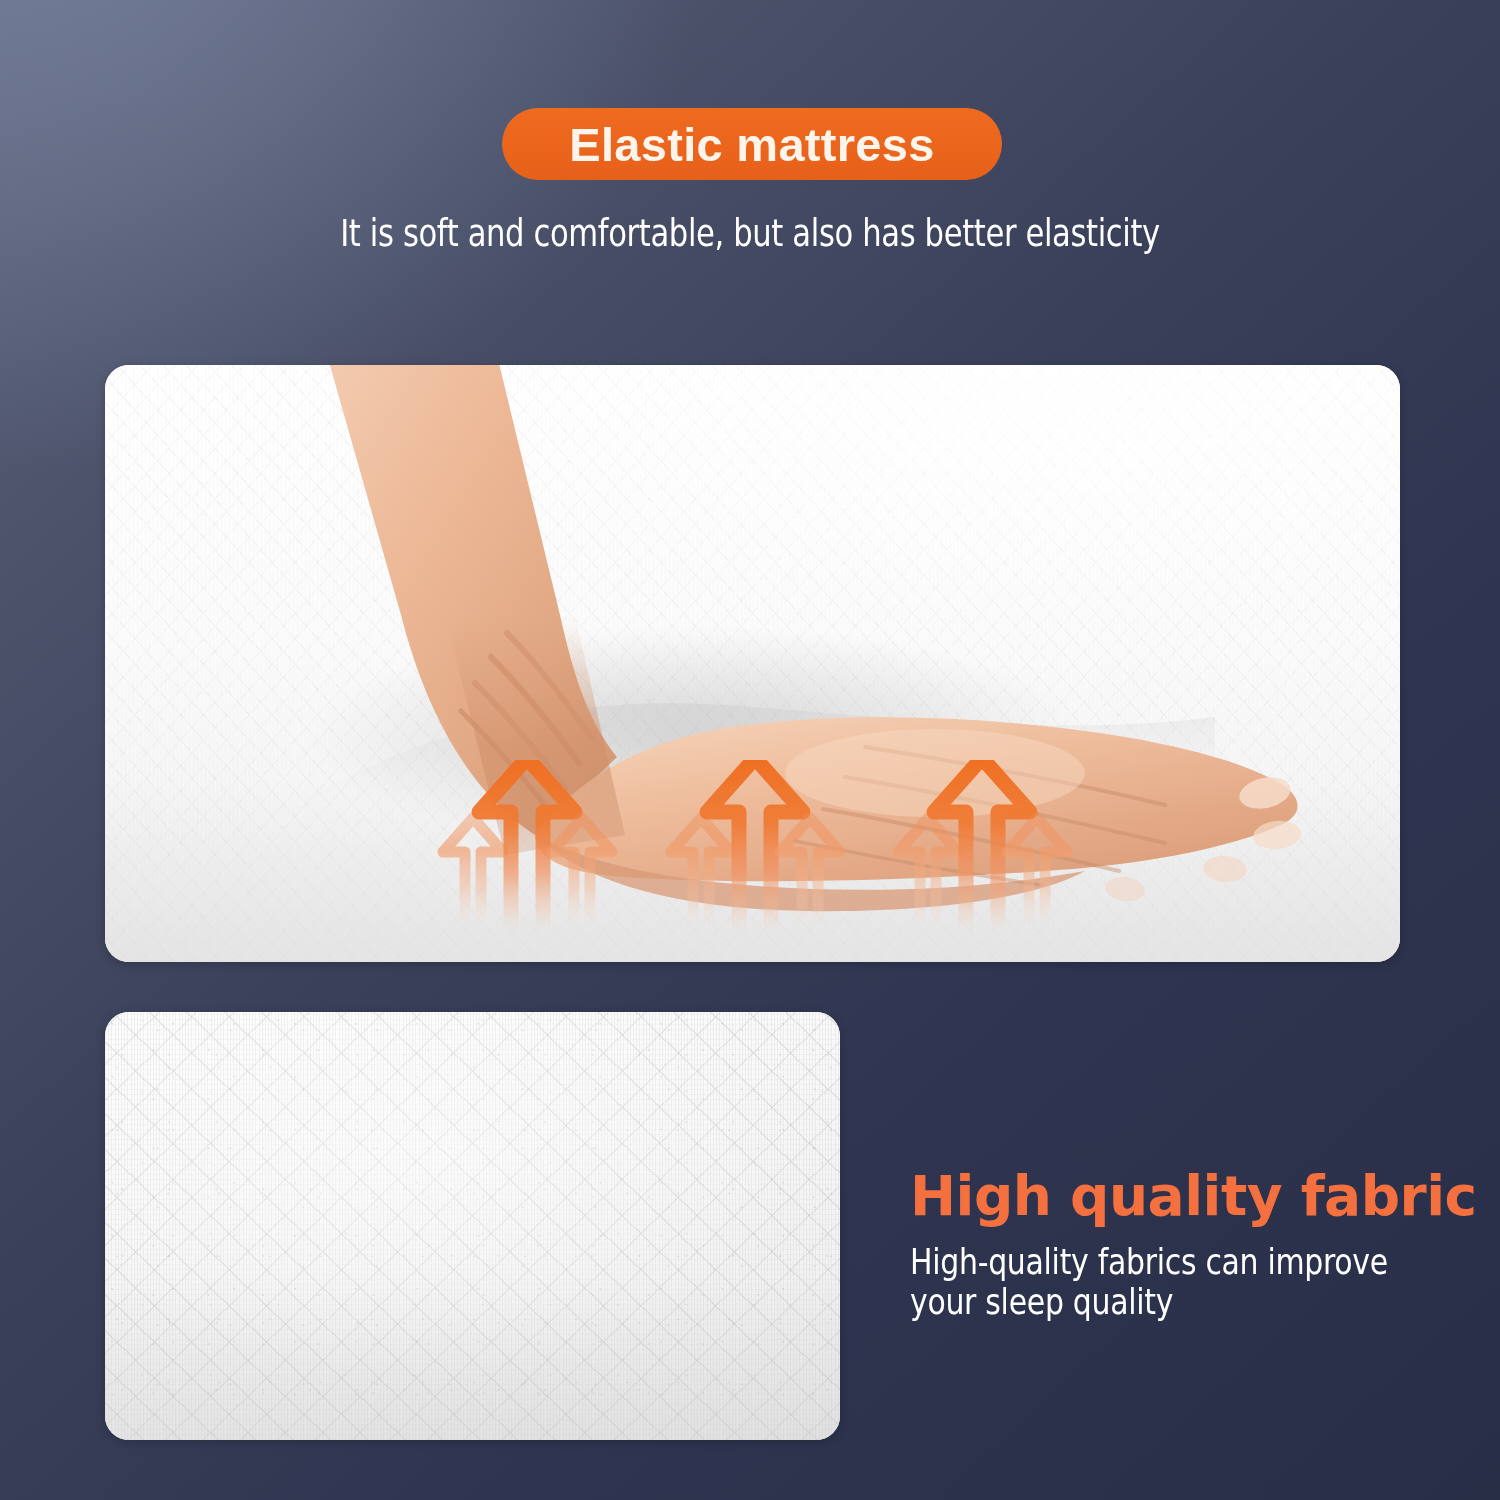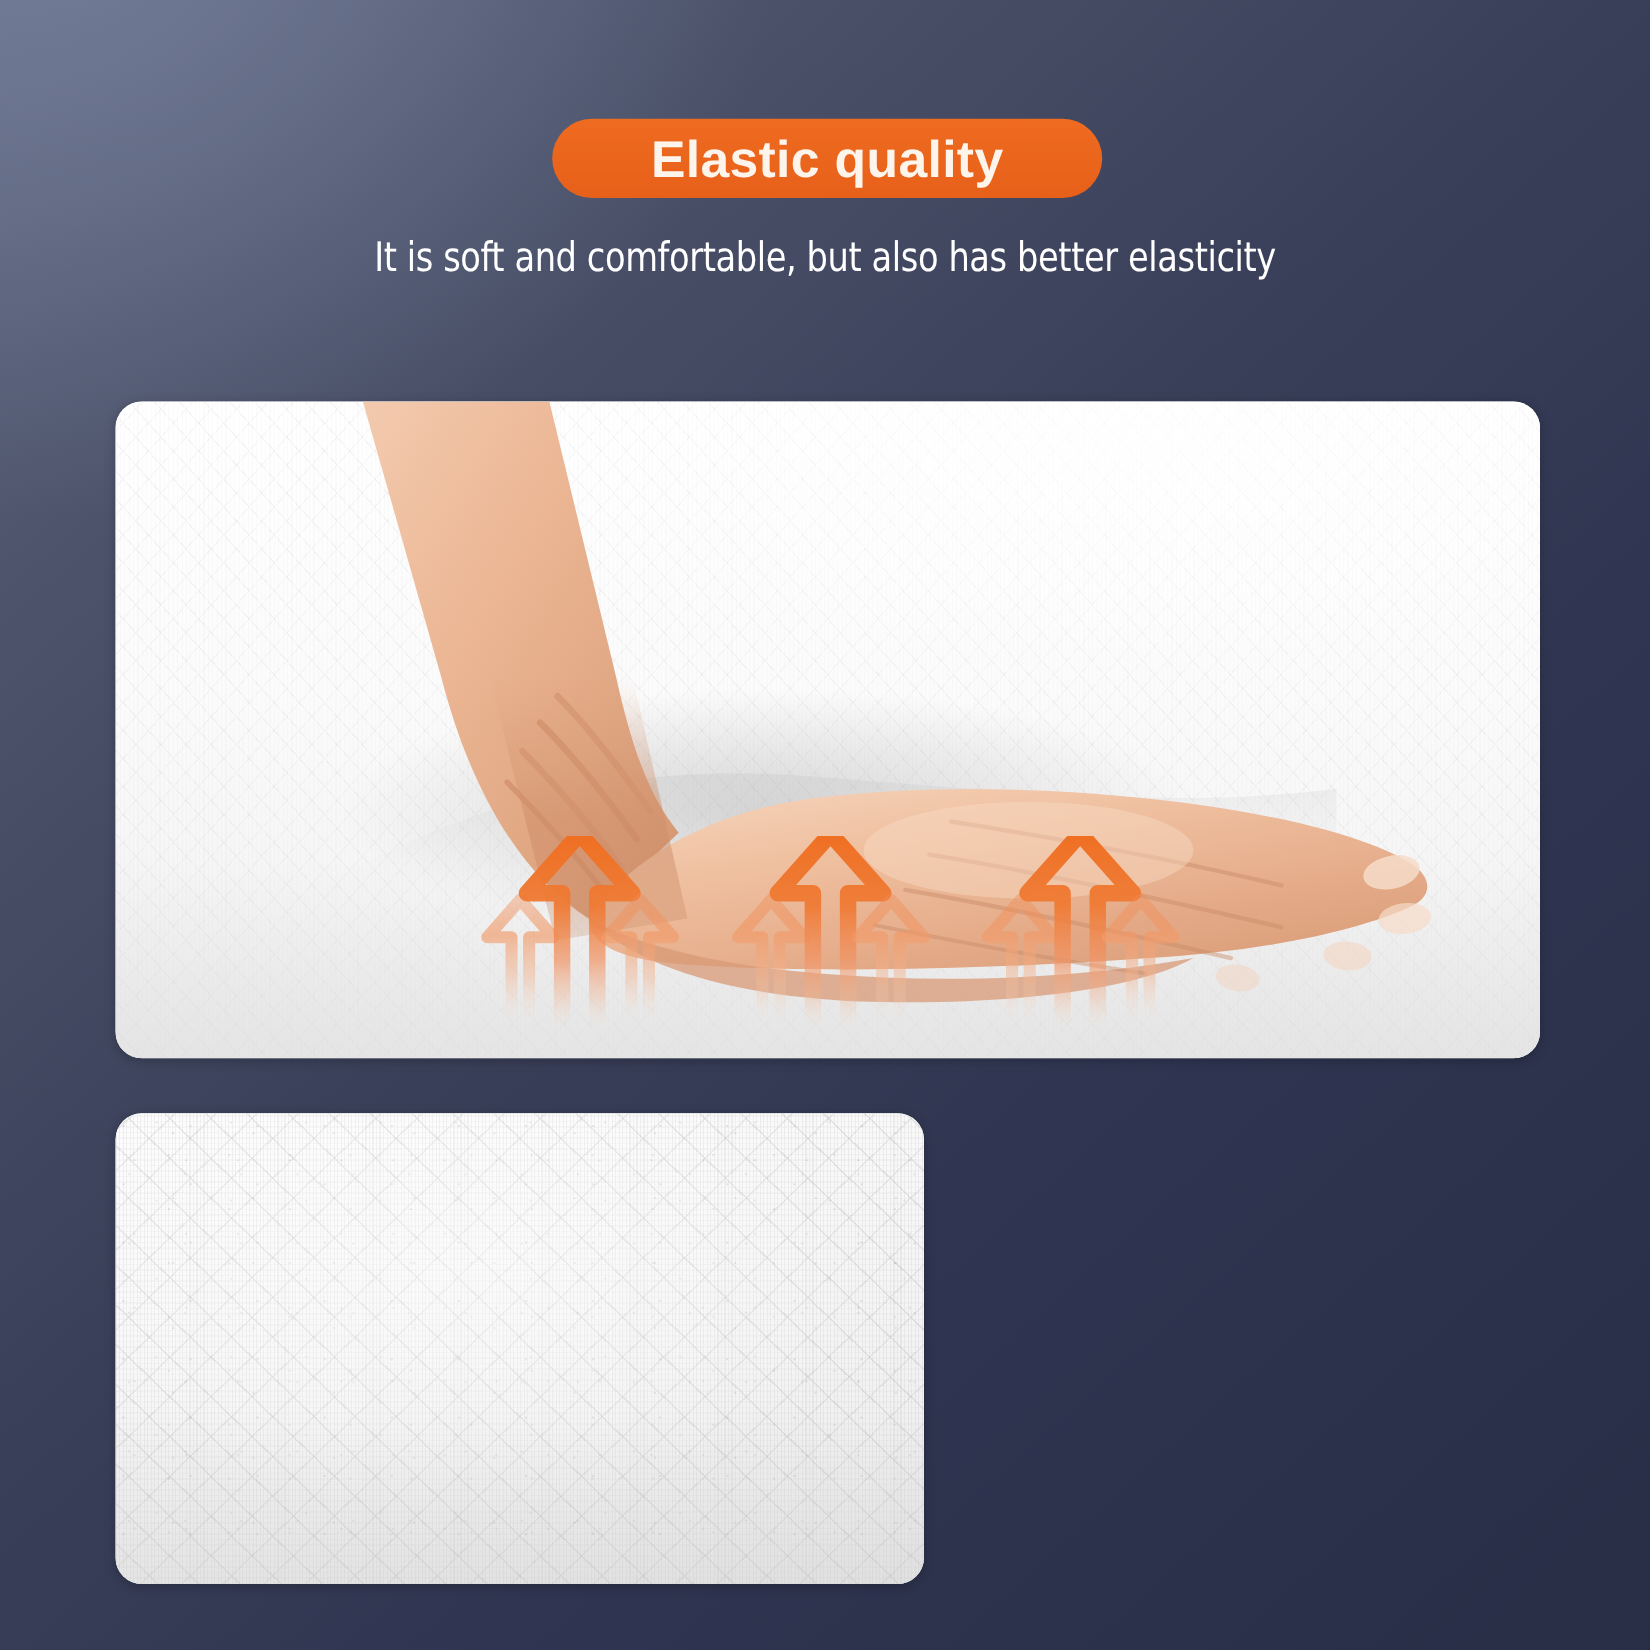--- a/index.html
+++ b/index.html
@@ -221,21 +221,21 @@
   }
 </style>
 </head>
 <body>
 
 <div id="page">
 
   <div id="header-area">
 
     <div id="title-badge">
-      <span class="badge-text">Elastic quality</span>
+      <span class="badge-text">Elastic mattress</span>
     </div>
 
     <div id="subtitle">It is soft and comfortable, but also has better elasticity</div>
   </div>
 
   <div id="photo-panel">
 
     <div class="mattress-surface"></div>
     <div class="mattress-texture"></div>
     <div class="surface-highlight"></div>
@@ -353,14 +353,18 @@
     </div>
   </div>
 
   <div id="fabric-panel">
     <div class="fabric-base"></div>
     <div class="fabric-weave"></div>
     <div class="fabric-speckle"></div>
     <div class="fabric-vignette"></div>
   </div>
 
+  <div id="fabric-copy">
+    <div id="fabric-heading">High quality fabric</div>
+    <div id="fabric-body">High-quality fabrics can improve your sleep quality</div>
+  </div>
 
 </div>
 
 </body></html>

